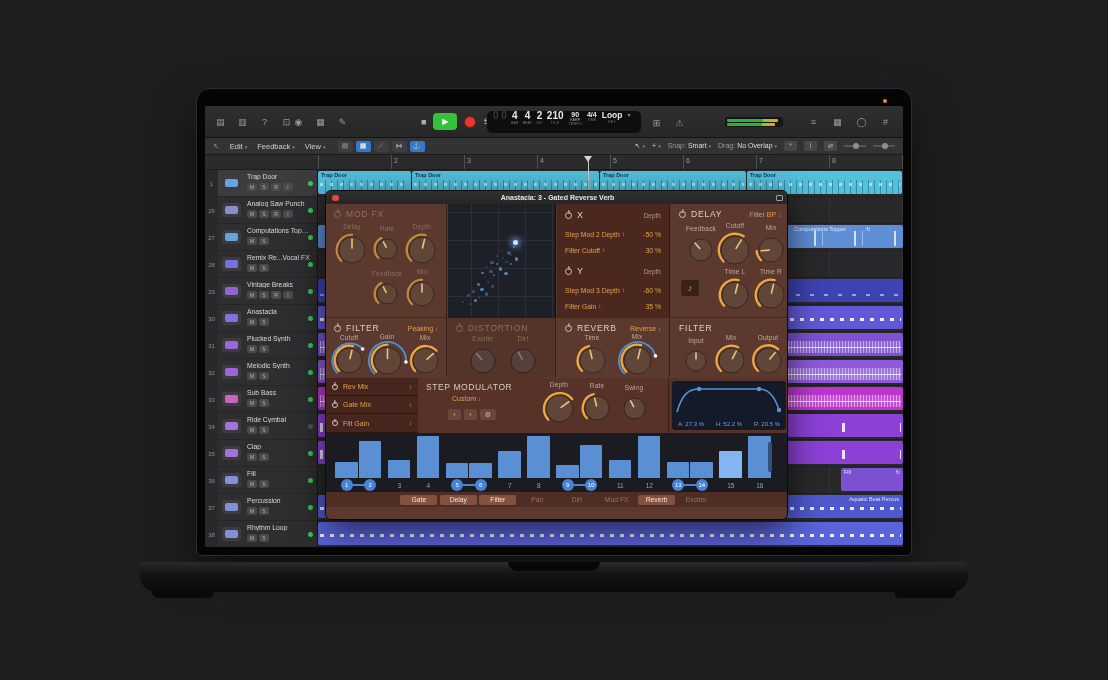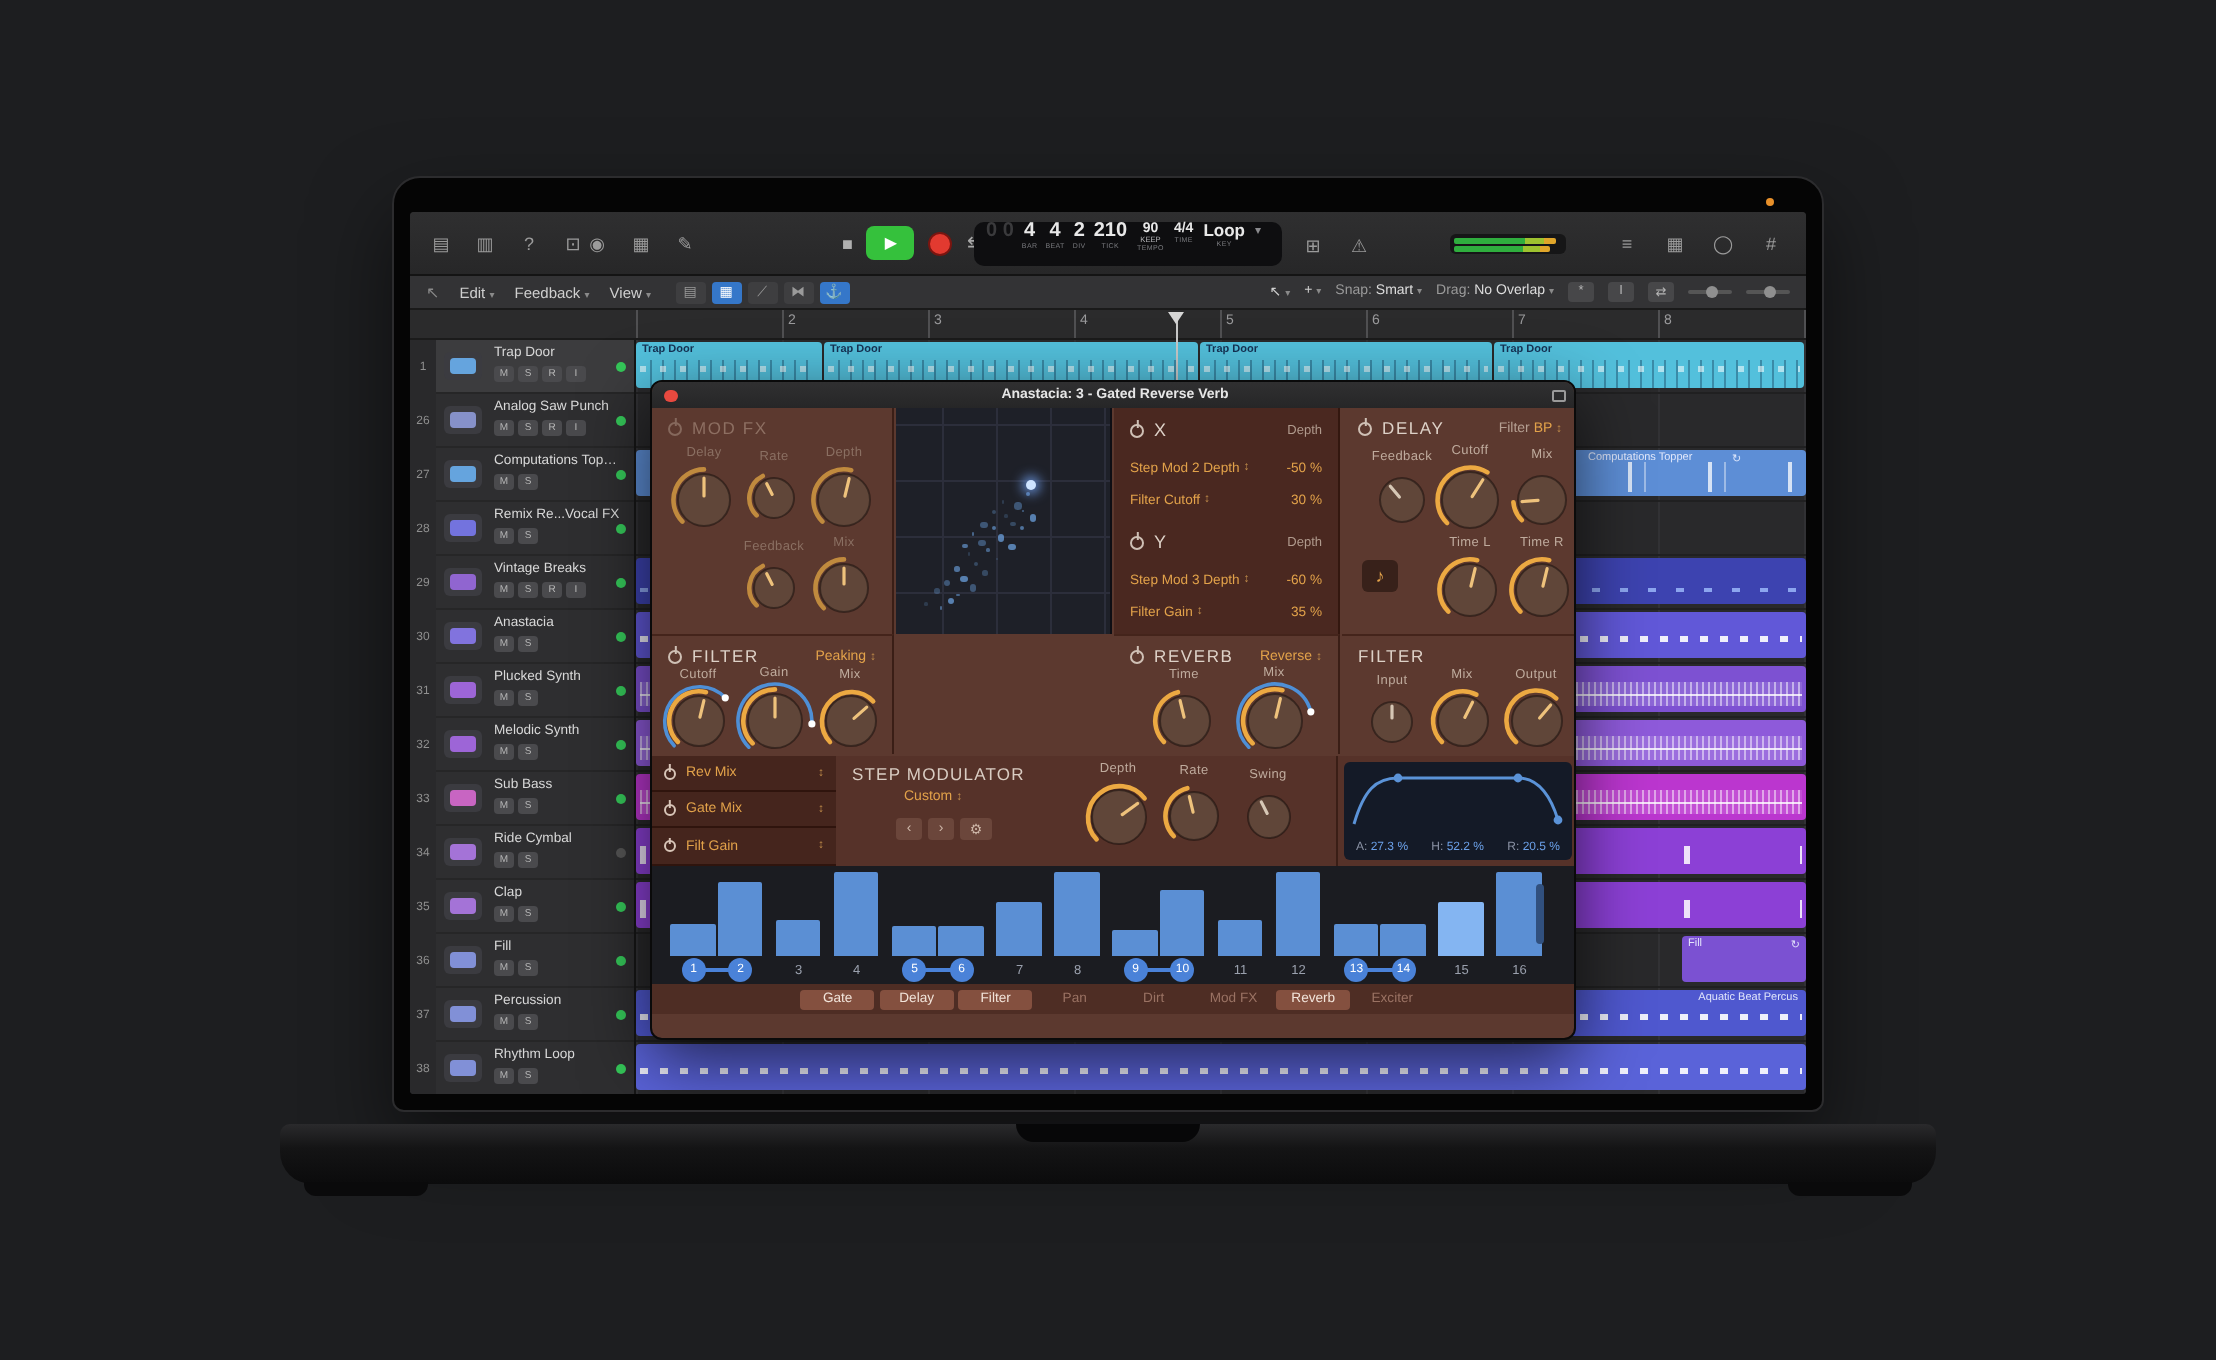--- a/index.html
+++ b/index.html
@@ -811,20 +811,40 @@
           <div class="kcell" style="left:99px;top:16px">
             <span class="klabel">Mix</span>
             <div><svg width="39" height="39" viewBox="0 0 39 39">
                   <circle cx="19.5" cy="19.5" r="12.5" fill="#604639" stroke="rgba(0,0,0,.4)"></circle>
                   <path d="M9.0 30.0A14.8 14.8 0 1 1 30.6 9.7" stroke="#eca942" stroke-width="2.3" fill="none" stroke-linecap="round"></path>
                   <line x1="21.00022213926092" y1="18.177376269352695" x2="27.37616623111983" y2="12.556225414101657" stroke="#eec27c" stroke-width="1.6" stroke-linecap="round"></line>
                 </svg></div>
           </div>
         </div>
 
+        <div class="sec sec-dist sec-off">
+          <div class="shead">
+            <span class="pwr off"></span>
+            <span class="stitle">DISTORTION</span>
+          </div>
+          <div class="kcell" style="left:35px;top:17px">
+            <span class="klabel">Exciter</span>
+            <div><svg width="38" height="38" viewBox="0 0 38 38">
+                  <circle cx="19" cy="19" r="12" fill="#54413a" stroke="rgba(0,0,0,.4)"></circle>
+                  <line x1="17.701103903339632" y1="17.47918806879994" x2="12.505519516698163" y2="11.39594034399969" stroke="#8f7a6d" stroke-width="1.6" stroke-linecap="round"></line>
+                </svg></div>
+          </div>
+          <div class="kcell" style="left:75px;top:17px">
+            <span class="klabel">Dirt</span>
+            <div><svg width="38" height="38" viewBox="0 0 38 38">
+                  <circle cx="19" cy="19" r="12" fill="#54413a" stroke="rgba(0,0,0,.4)"></circle>
+                  <line x1="18.092019000520907" y1="17.217986951623264" x2="14.460095002604533" y2="10.089934758116321" stroke="#8f7a6d" stroke-width="1.6" stroke-linecap="round"></line>
+                </svg></div>
+          </div>
+        </div>
 
         <div class="sec sec-reverb">
           <div class="shead">
             <span class="pwr"></span>
             <span class="stitle">REVERB</span>
             <span class="dd"><span>Reverse</span> <span class="updn">↕</span></span>
           </div>
           <div class="kcell" style="left:35px;top:16px">
             <span class="klabel">Time</span>
             <div><svg width="39" height="39" viewBox="0 0 39 39">

